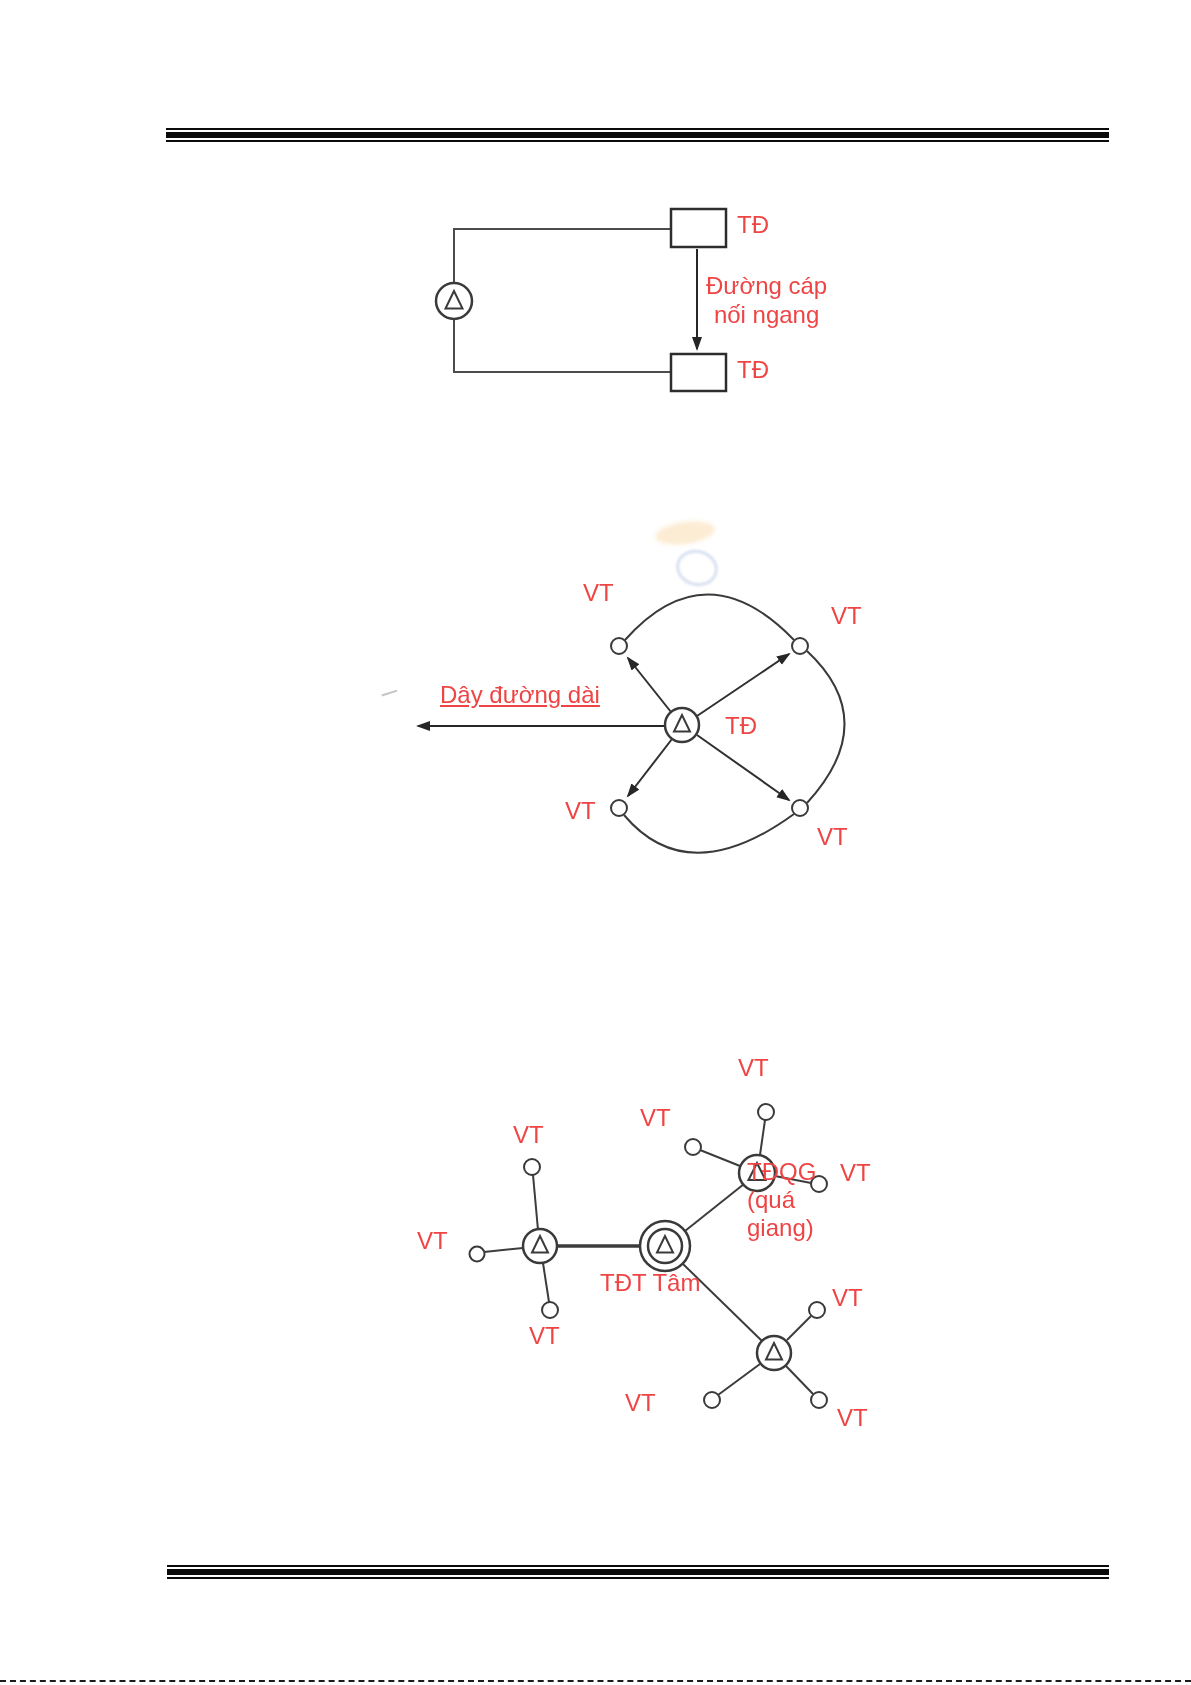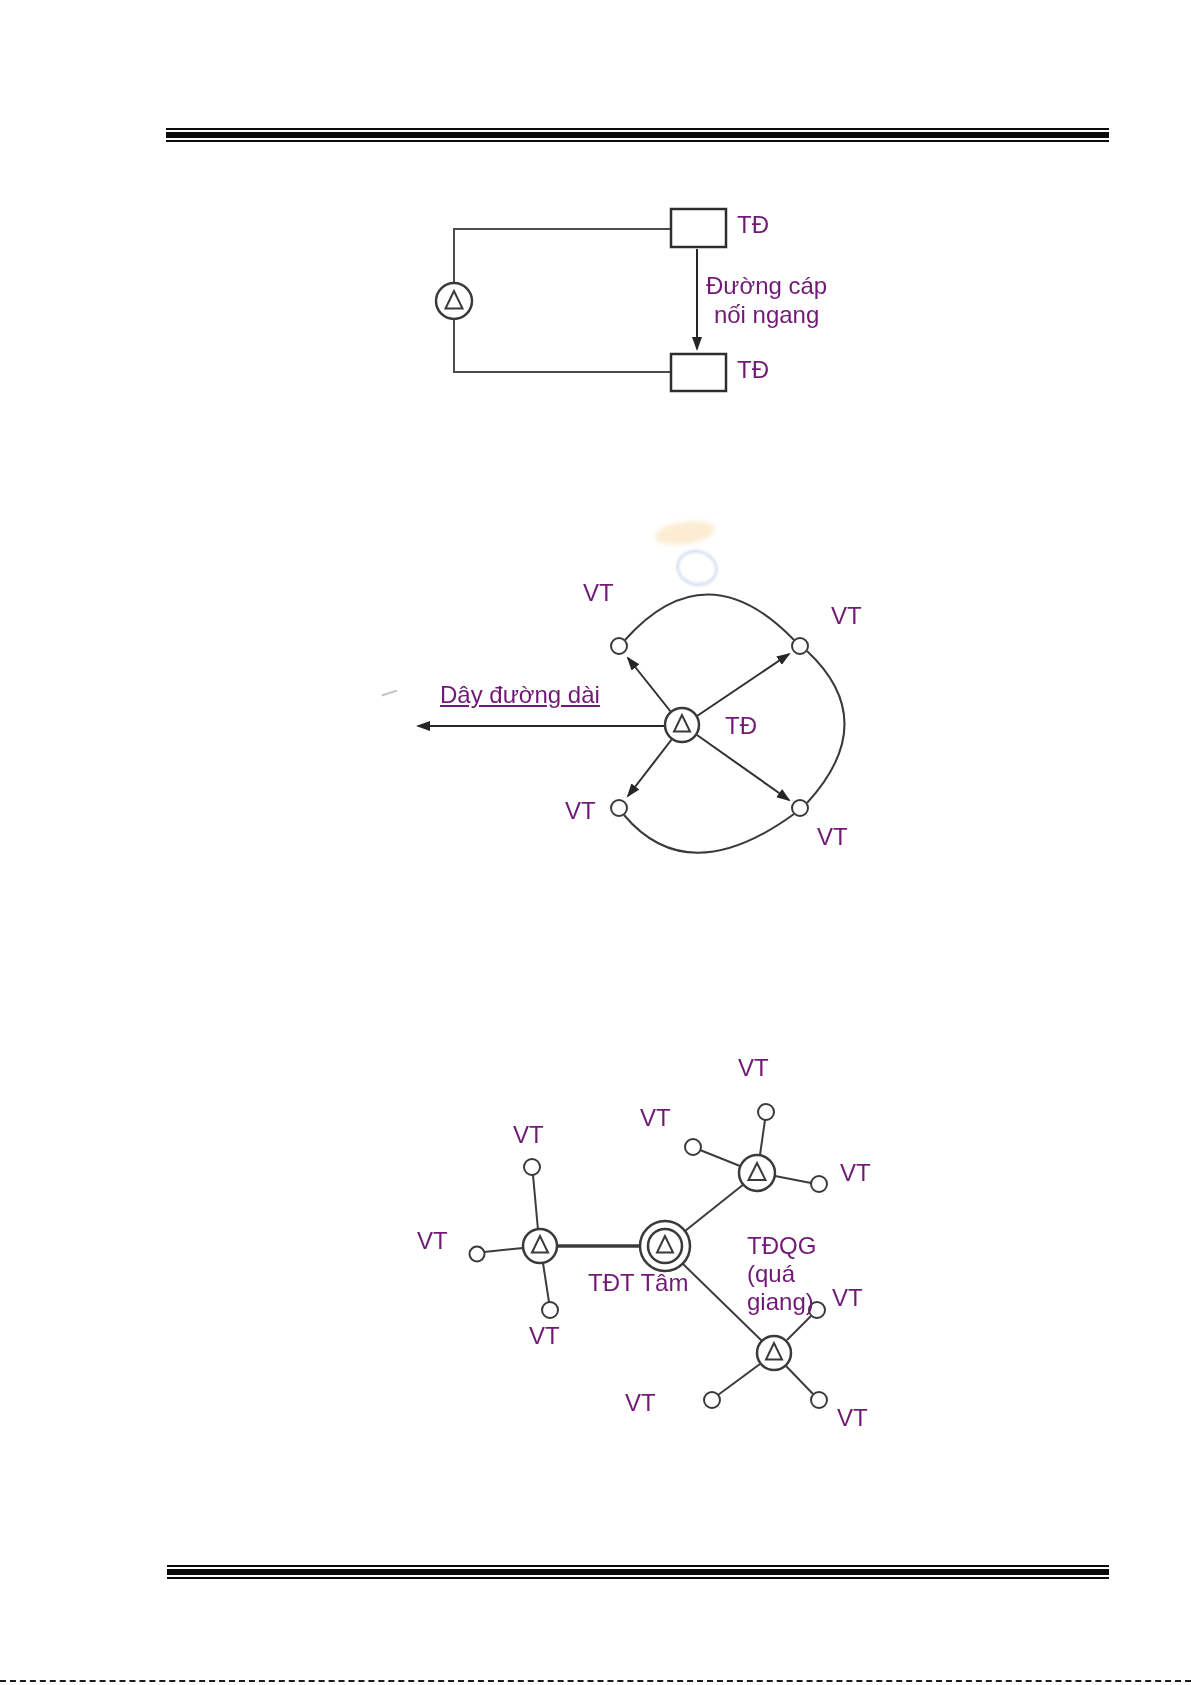--- a/index.html
+++ b/index.html
@@ -2,21 +2,21 @@
 <html><head>
 <meta charset="utf-8">
 <style>
   html,body{margin:0;padding:0;background:#fff;}
   .page{
     position:relative;width:1191px;height:1685px;background:#ffffff;
     font-family:"Liberation Sans","DejaVu Sans",sans-serif;overflow:hidden;
   }
   .rule{position:absolute;background:#0b0b0b;}
   .lbl{
-    position:absolute;font-size:24px;line-height:29px;color:#701a75;
+    position:absolute;font-size:24px;line-height:29px;color:#ef4444;
     white-space:nowrap;letter-spacing:0px;
   }
   .lbl .ln{display:block;}
   .block3 .ln{line-height:28px;}
   svg.canvas{position:absolute;left:0;top:0;}
   .wm{position:absolute;pointer-events:none;}
   .wm-blob{width:60px;height:22px;border-radius:50%;
     background:rgba(248,206,140,0.38);filter:blur(2px);transform:rotate(-8deg);}
   .wm-ring{width:36px;height:30px;border-radius:50%;
     border:3px solid rgba(135,162,210,0.32);filter:blur(1px);transform:rotate(14deg);}
@@ -131,22 +131,22 @@
   <div class="lbl" style="left:583px;top:578px;">VT</div>
   <div class="lbl" style="left:831px;top:601px;">VT</div>
   <div class="lbl" style="left:565px;top:796px;">VT</div>
   <div class="lbl" style="left:817px;top:822px;">VT</div>
   <div class="lbl" style="left:725px;top:711px;">TĐ</div>
   <div class="lbl" style="left:440px;top:680px;text-decoration:underline;">Dây đường dài</div>
 
   <div class="lbl" style="left:513px;top:1120px;">VT</div>
   <div class="lbl" style="left:417px;top:1226px;">VT</div>
   <div class="lbl" style="left:529px;top:1321px;">VT</div>
-  <div class="lbl" style="left:588px;top:1268px;text-align:right;">TĐT Tâm</div>
-  <div class="lbl block3" style="left:747px;top:1232px;">
+  <div class="lbl" style="left:600px;top:1268px;text-align:right;">TĐT Tâm</div>
+  <div class="lbl block3" style="left:747px;top:1158px;">
     <span class="ln">TĐQG</span>
     <span class="ln">(quá</span>
     <span class="ln">giang)</span>
   </div>
   <div class="lbl" style="left:738px;top:1053px;">VT</div>
   <div class="lbl" style="left:640px;top:1103px;">VT</div>
   <div class="lbl" style="left:840px;top:1158px;">VT</div>
   <div class="lbl" style="left:832px;top:1283px;">VT</div>
   <div class="lbl" style="left:625px;top:1388px;">VT</div>
   <div class="lbl" style="left:837px;top:1403px;">VT</div>

